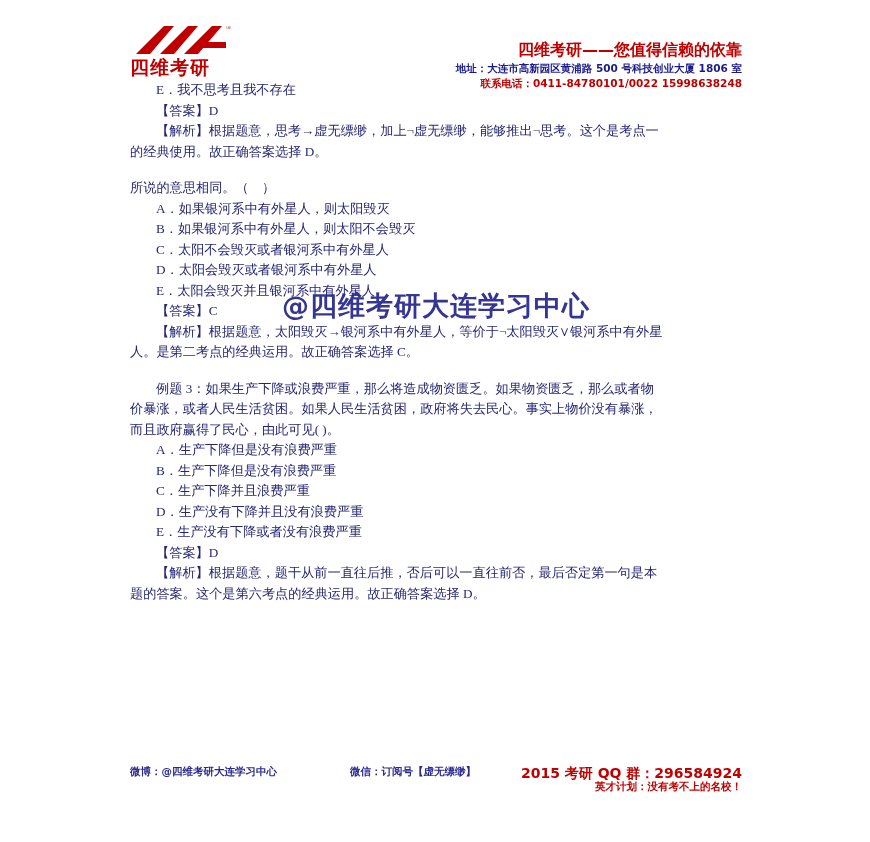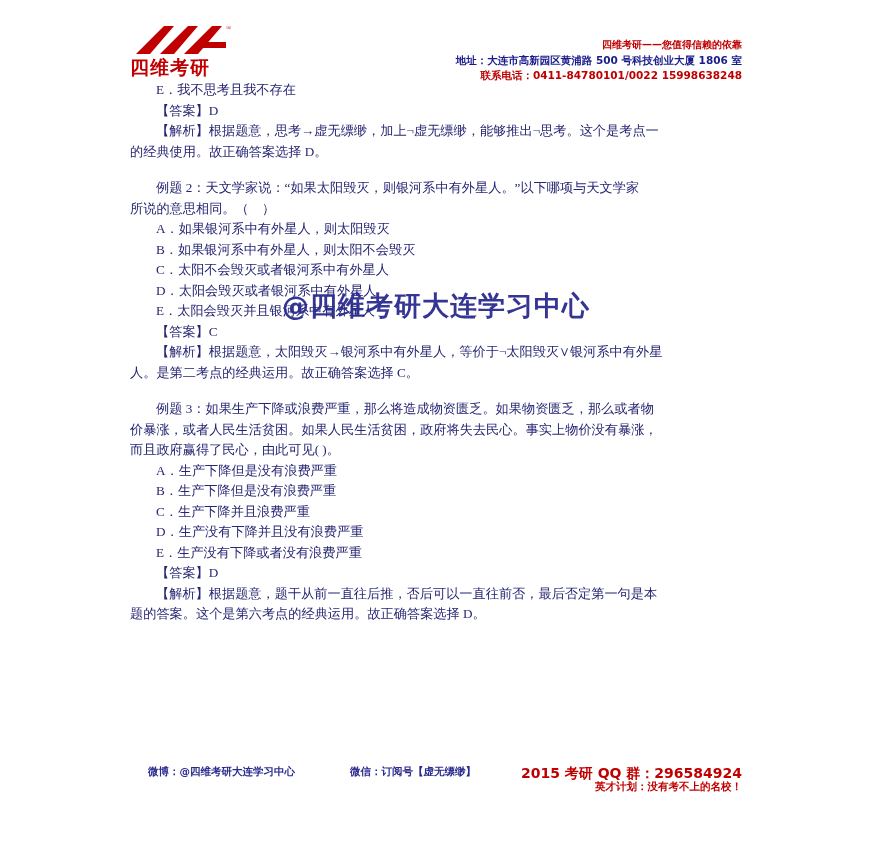--- a/index.html
+++ b/index.html
@@ -67,21 +67,21 @@
   .header-right {
     position: absolute;
     right: 128px;
     top: 20px;
     text-align: right;
     color: #c00000;
     font-family: "DejaVu Sans", sans-serif;
     font-weight: bold;
     line-height: 1.45;
   }
-  .header-line1 { font-size: 10px; }
+  .header-line1 { font-size: 16px; }
   .header-line2 { font-size: 10.5px; }
   .header-line3 { font-size: 10.5px; }
   .hl-blue { color: #1a1a8c; }
 
   
   .content {
     position: absolute;
     left: 130px;
     top: 80px;
     width: 612px;
@@ -124,21 +124,20 @@
   .footer-row {
     position: relative;
     height: 16px;
   }
   .footer-left {
     position: absolute;
     left: 0; top: 0;
     font-size: 10.5px;
     color: #2b2b8f;
     font-weight: bold;
-    margin-left: 18px;
   }
   .footer-mid {
     position: absolute;
     left: 220px; top: 0;
     font-size: 10.5px;
     color: #2b2b8f;
     font-weight: bold;
   }
   .footer-right {
     position: absolute;
@@ -191,21 +190,20 @@
     <div>
       <div class="line indent2">E．我不思考且我不存在</div>
       <div class="line indent2">【答案】D</div>
       <div class="line indent2">【解析】根据题意，思考→虚无缥缈，加上¬虚无缥缈，能够推出¬思考。这个是考点一</div>
       <div class="line">的经典使用。故正确答案选择 D。</div>
     </div>
 
     <div class="block-gap"></div>
 
     <div>
-      <div class="line indent2">例题 2：天文学家说：“如果太阳毁灭，则银河系中有外星人。”以下哪项与天文学家</div>
       <div class="line">所说的意思相同。（    ）</div>
       <div class="line opt">A．如果银河系中有外星人，则太阳毁灭</div>
       <div class="line opt">B．如果银河系中有外星人，则太阳不会毁灭</div>
       <div class="line opt">C．太阳不会毁灭或者银河系中有外星人</div>
       <div class="line opt">D．太阳会毁灭或者银河系中有外星人</div>
       <div class="line opt">E．太阳会毁灭并且银河系中有外星人</div>
       <div class="line indent2">【答案】C</div>
       <div class="line indent2">【解析】根据题意，太阳毁灭→银河系中有外星人，等价于¬太阳毁灭∨银河系中有外星</div>
       <div class="line">人。是第二考点的经典运用。故正确答案选择 C。</div>
     </div>

